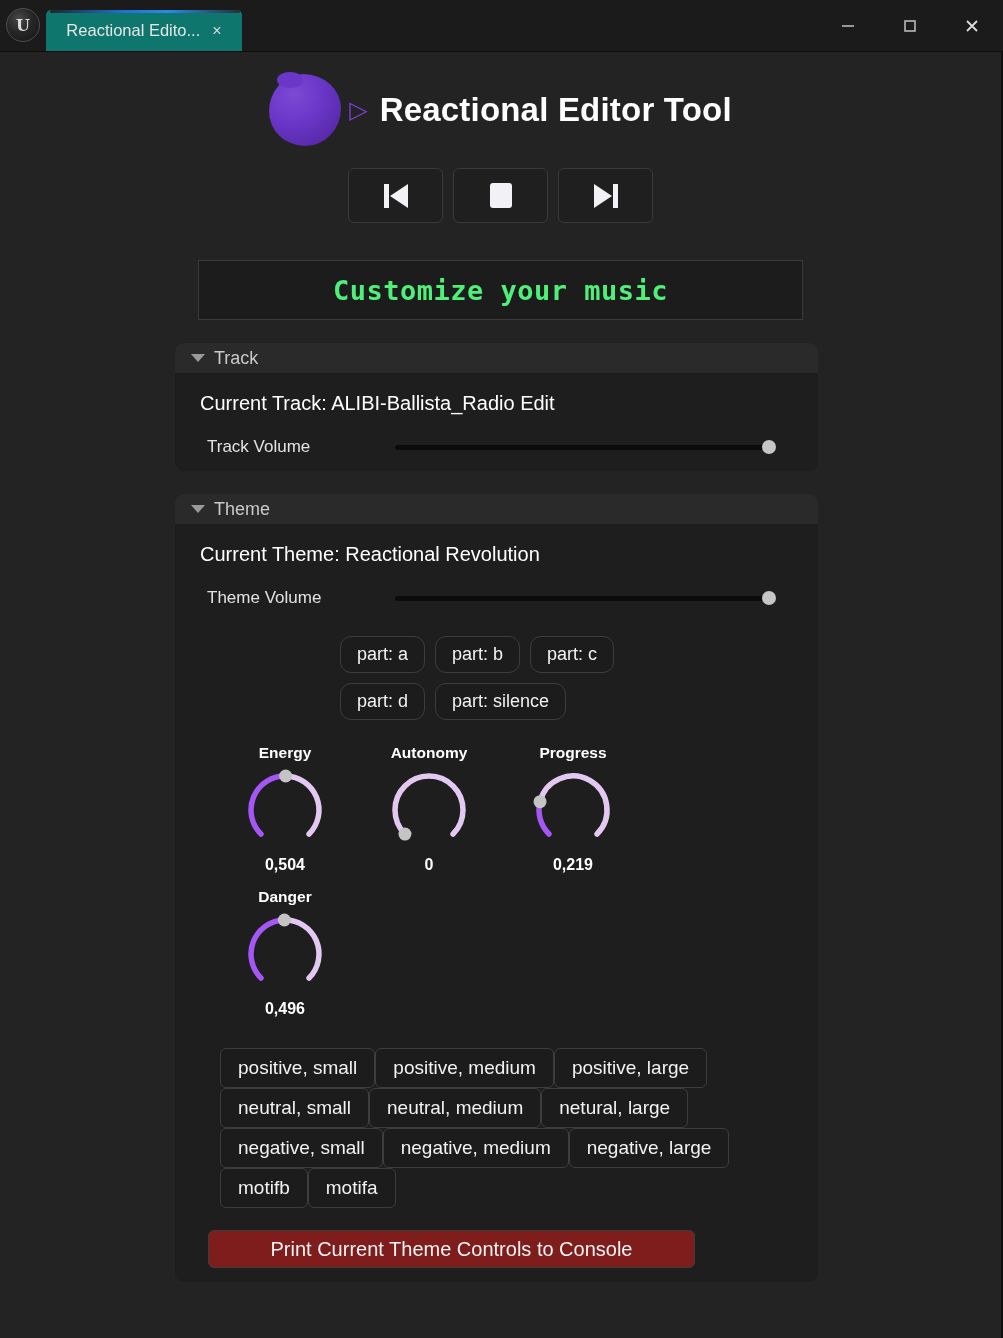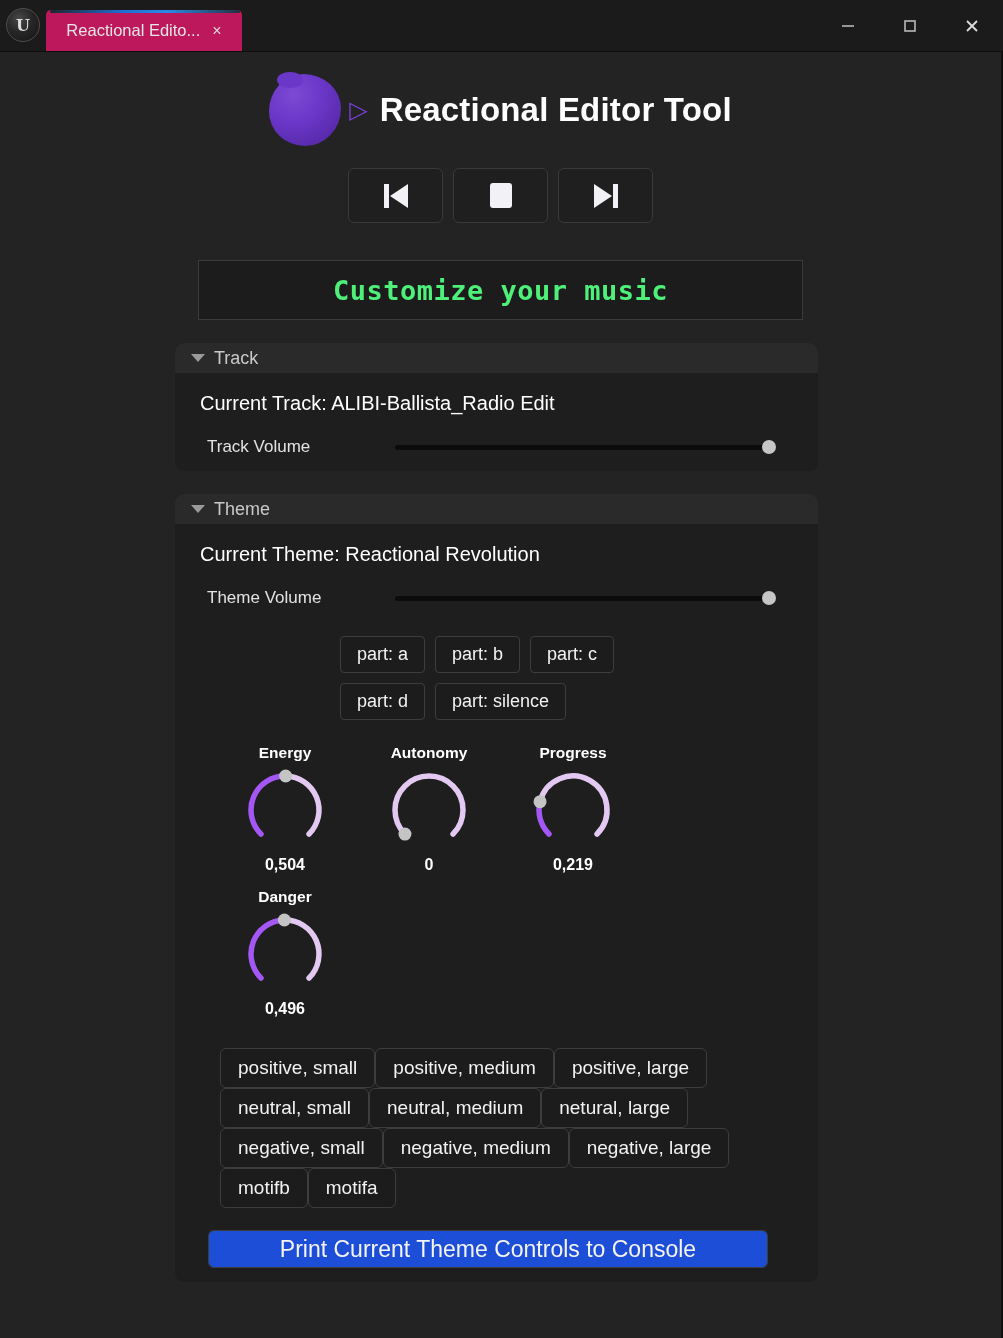--- a/index.html
+++ b/index.html
@@ -29,21 +29,21 @@
     border: 1.5px solid #4d4d4d;
     display: flex; align-items: center; justify-content: center;
     flex: 0 0 auto;
   }
   .ue-logo svg { display: block; }
 
   .tab {
     position: relative;
     height: 41px;
     min-width: 196px;
-    background: #be185d;
+    background: #0f766e;
     border-radius: 5px 5px 0 0;
     display: flex;
     align-items: center;
     justify-content: center;
     padding: 0 14px;
     gap: 12px;
   }
   .tab::before {
     content: "";
     position: absolute;
@@ -234,21 +234,21 @@
   .parts {
     display: flex;
     flex-wrap: wrap;
     gap: 10px;
     padding: 28px 0 0 165px;
     max-width: 505px;
   }
   .pbtn {
     background: #1c1c1c;
     border: 1px solid #3d3d3d;
-    border-radius: 4px;
+    border-radius: 11px;
     color: #f2f2f2;
     font-size: 18px;
     padding: 7px 16px;
     cursor: pointer;
   }
 
   
   .knobs {
     display: flex;
     flex-wrap: wrap;
@@ -290,27 +290,27 @@
     border: 1px solid #3d3d3d;
     border-radius: 6px;
     color: #f2f2f2;
     font-size: 19px;
     padding: 8px 17px;
     cursor: pointer;
   }
 
   .printrow { padding: 22px 0 0 33px; }
   .printbtn {
-    width: 560px;
+    width: 487px;
     height: 38px;
-    background: #1d4ed8;
+    background: #7f1d1d;
     border: 1px solid #3d3d3d;
     border-radius: 6px;
     color: #f4f4f4;
-    font-size: 23px;
+    font-size: 20px;
     font-family: "Liberation Sans", sans-serif;
     cursor: pointer;
   }
 </style>
 </head>
 <body>
 
 <div class="titlebar">
 
   <div class="ue-logo">

